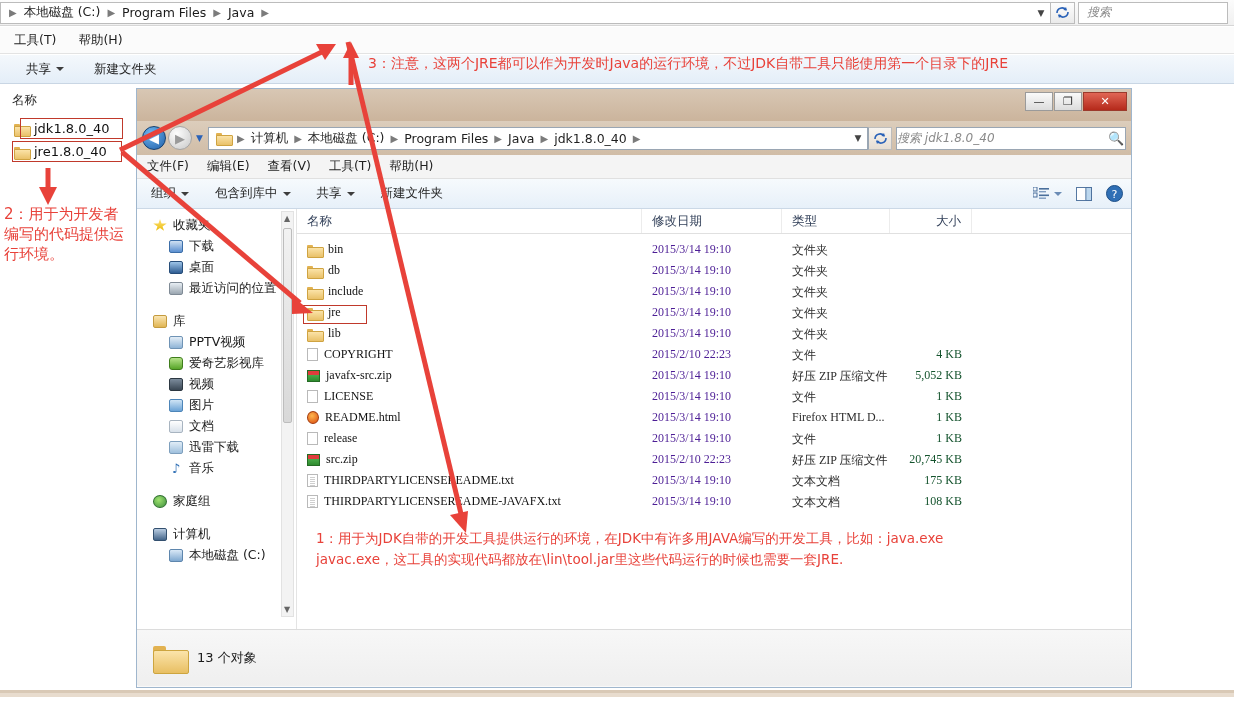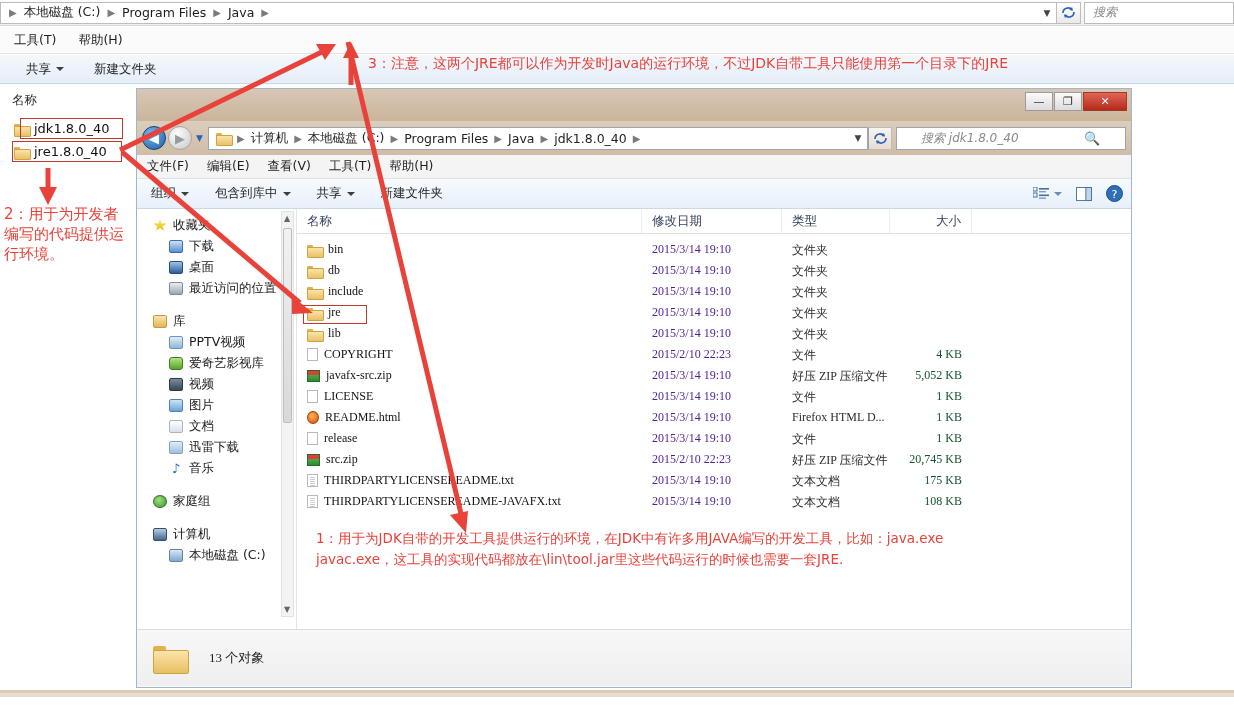--- a/index.html
+++ b/index.html
@@ -29,21 +29,21 @@
   }
   .crumb { padding:1px 3px; white-space:nowrap; }
   .chev { color:#7b7b7b; font-size:10px; padding:0 2px; }
   .crumb-drop { width:18px; text-align:center; color:#444; font-size:9px; }
   .icon-btn-sq {
     width:24px; height:22px; border:1px solid #bcbcbc; border-left:none;
     background:linear-gradient(#fdfdfd,#eaeaea);
     display:flex; align-items:center; justify-content:center;
   }
   .outer-search {
-    width:150px; height:22px; margin:0 0 0 3px;
+    width:150px; height:22px; margin:0 6px 0 3px;
     background:#fff; border:1px solid #bcbcbc;
     display:flex; align-items:center; padding-left:8px;
     font-style:italic; color:#8a8a8a; font-size:12px;
   }
 
   .outer-menubar {
     position:absolute; left:0; top:27px; width:1234px; height:27px;
     background:#fbfbfb; border-bottom:1px solid #e3e3e3;
     display:flex; align-items:center; padding-left:14px; gap:22px;
     font-size:12.5px;
@@ -126,21 +126,21 @@
 
   .inner-crumbbox {
     flex:1; height:23px; margin-left:5px;
     background:#fff; border:1px solid #9aa6b3;
     display:flex; align-items:center; padding-left:4px; gap:1px;
     font-size:12.5px;
   }
   .inner-searchbox {
     width:230px; height:23px; margin-left:4px;
     background:#fff; border:1px solid #9aa6b3;
-    display:flex; align-items:center; padding:0 24px;
+    display:flex; align-items:center; padding:0 0;
     font-style:italic; color:#8a8a8a; font-size:12px;
     justify-content:space-between;
   }
   .mag { color:#2a62b8; font-style:normal; font-size:13px; }
 
   .inner-menubar {
     height:24px; background:#f4f4f4; border-bottom:1px solid #e0e0e0;
     display:flex; align-items:center; padding-left:10px; gap:18px;
     font-size:12.5px;
   }
@@ -193,21 +193,21 @@
   .doc-ic { width:11px; height:13px; background:#fff; border:1px solid #b9b9b9; flex:none; position:relative;}
   .doc-ic.txt:before { content:""; position:absolute; left:2px; top:2px; right:2px; height:1px; box-shadow:0 2px 0 #cfcfcf,0 4px 0 #cfcfcf,0 6px 0 #cfcfcf,0 8px 0 #cfcfcf; background:#cfcfcf;}
   .zip-ic { width:13px; height:12px; flex:none; background:linear-gradient(#5bbf5b,#2e8b2e); border:1px solid #246b24; position:relative;}
   .zip-ic:before{content:"";position:absolute;left:0;top:0;right:0;height:4px;background:#e03c3c;}
   .ff-ic { width:12px; height:13px; flex:none; border-radius:50%; background:radial-gradient(circle at 40% 35%,#ffb64d,#d94b10); border:1px solid #a33a0c;}
 
   #redbox-jre-row { position:absolute; left:6px; top:96px; width:64px; height:19px; border:1px solid #c0392b; }
 
   .statusbar {
     height:56px; background:linear-gradient(#f7f7f7,#efefef);
-    border-top:1px solid #dcdcdc; display:flex; align-items:center; padding-left:16px; gap:22px;font-family:Liberation Serif, serif;
+    border-top:1px solid #dcdcdc; display:flex; align-items:center; padding-left:16px; gap:10px;
   }
   .bigfolder { width:34px; height:28px; position:relative; flex:none;}
   .bigfolder:before{content:"";position:absolute;left:0;top:2px;width:13px;height:6px;background:#e2b251;border-radius:2px 2px 0 0;}
   .bigfolder:after{content:"";position:absolute;left:0;top:6px;width:34px;height:22px;background:linear-gradient(#fbe4aa,#e8bf63);border:1px solid #cda53f;border-radius:2px;}
   .status-txt { font-size:13px; color:#1b1b1b; }
 
   .bottom-strip {
     position:absolute; left:0; top:690px; width:1234px; height:28px;
     background:#ffffff;
   }

